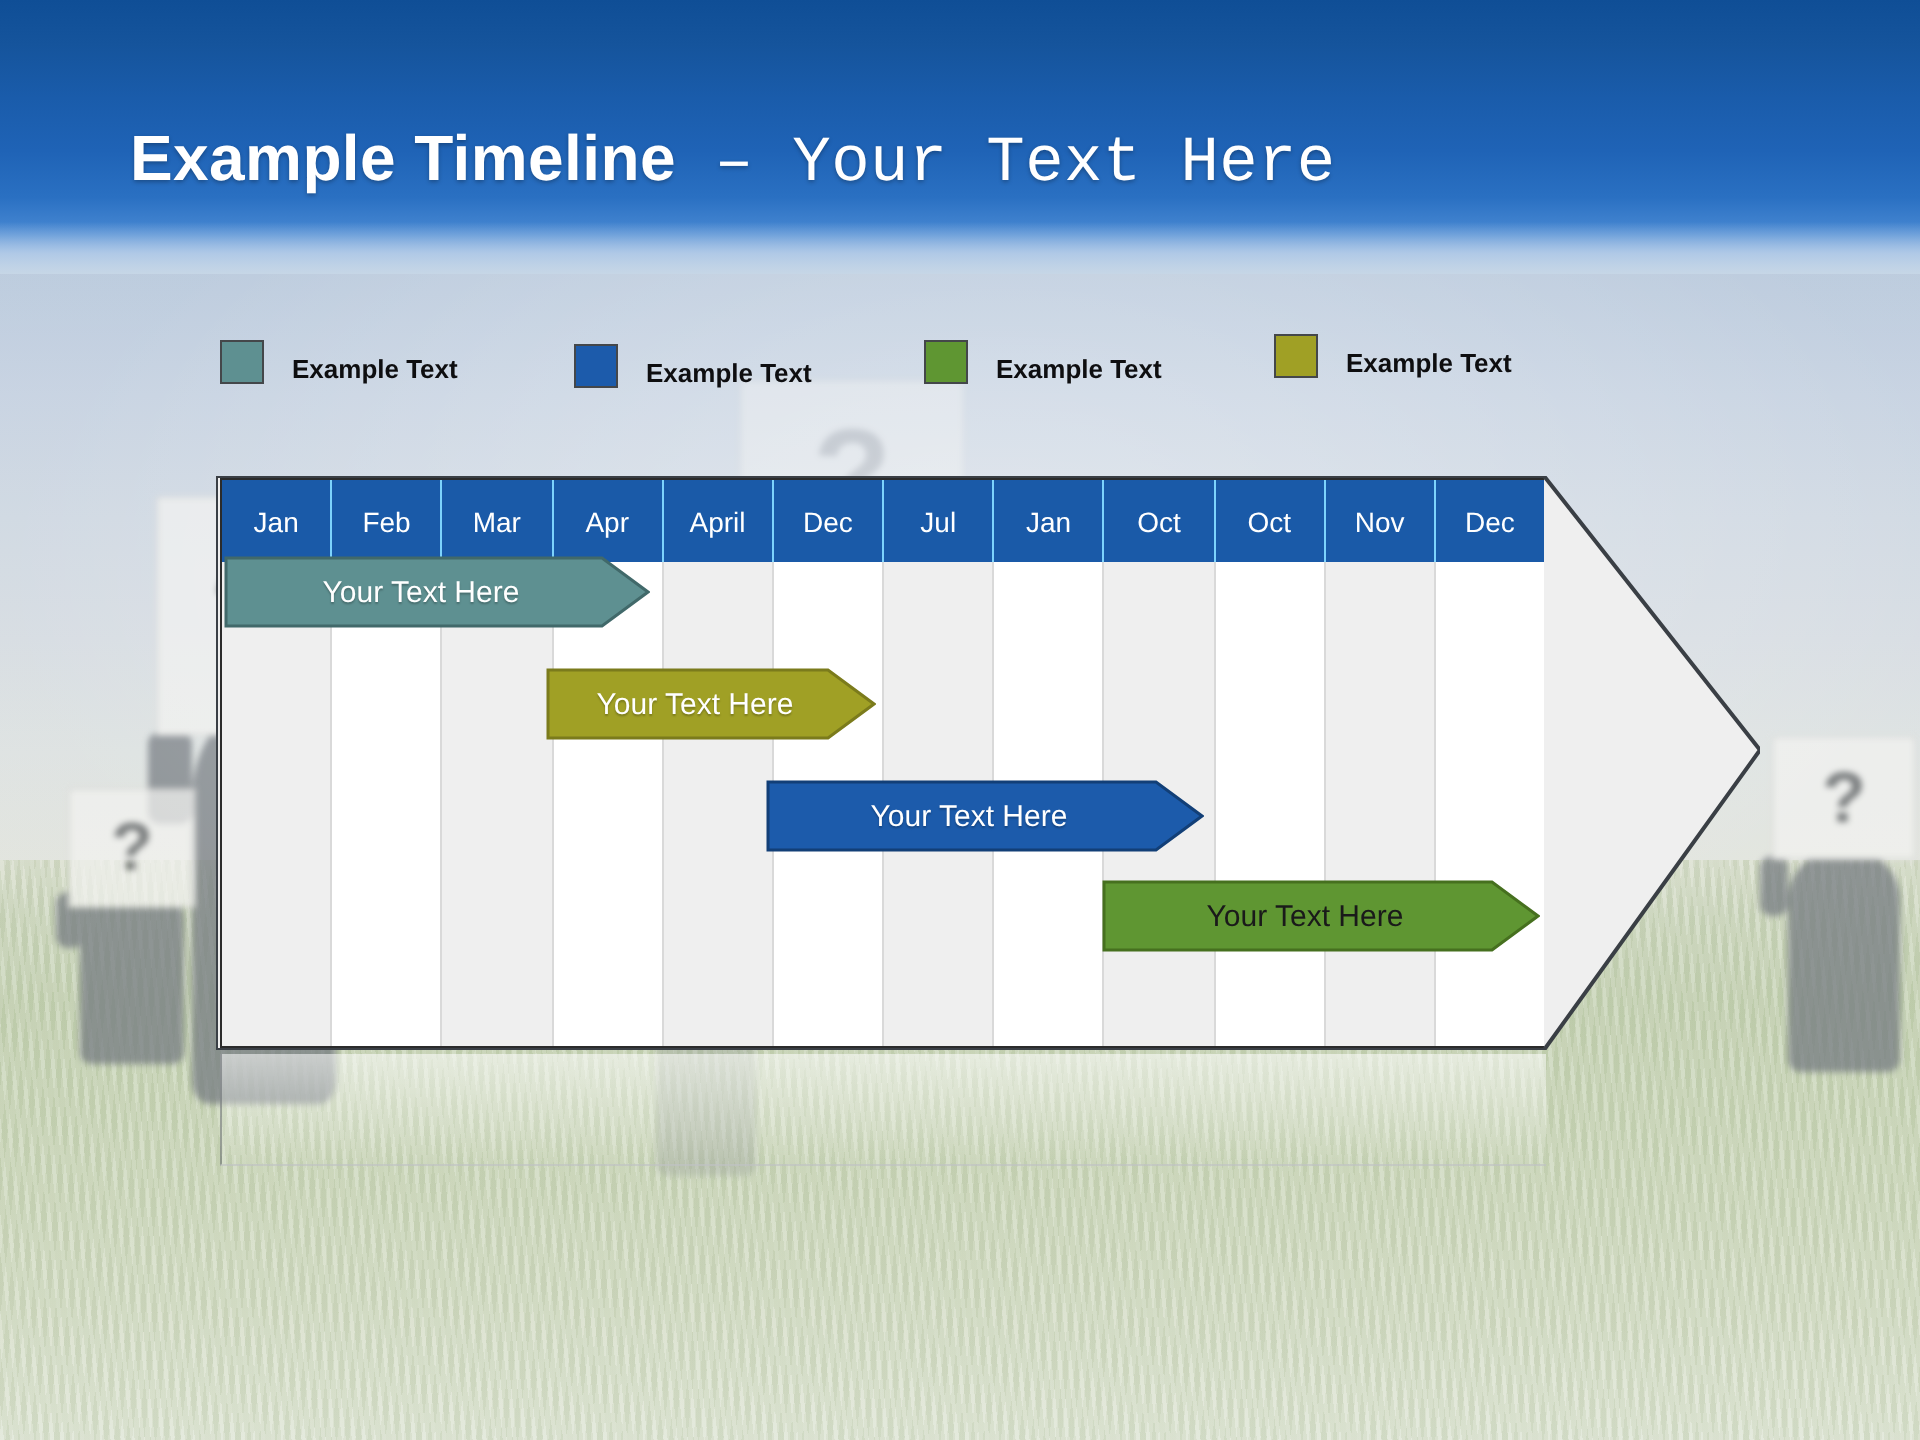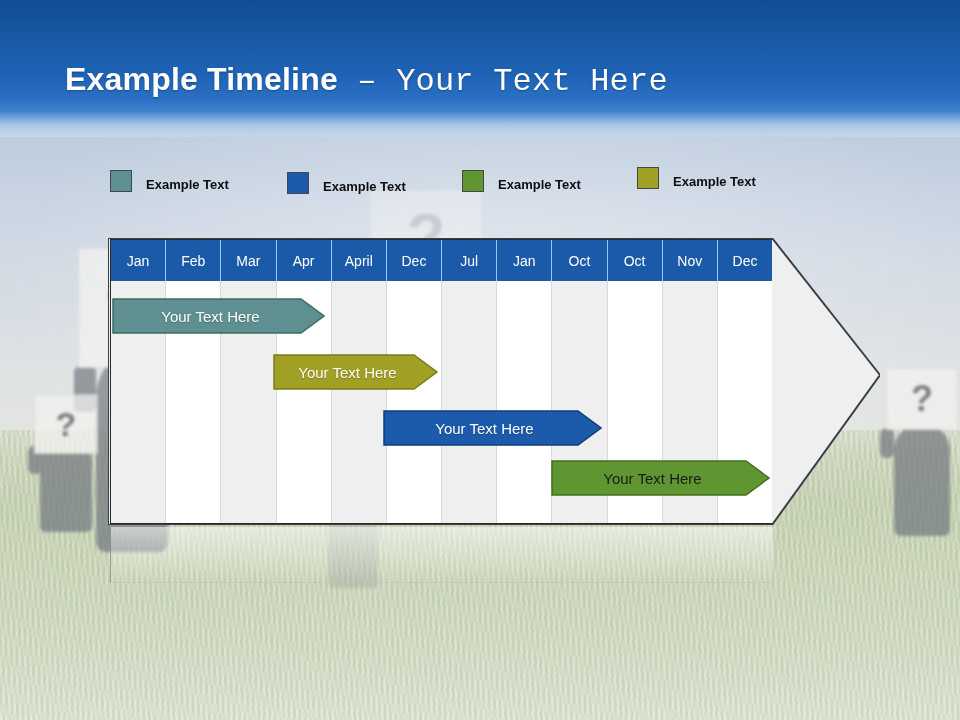--- a/index.html
+++ b/index.html
@@ -238,21 +238,21 @@
     border-right: 1px solid #d9d9d9;
     box-sizing: border-box;
     background: #ffffff;
   }
   .body-col.shaded { background: #efefef; }
   .body-col:last-child { border-right: none; }
 
   
   .bars {
     position: absolute;
-    left: 110px; top: 284px;
+    left: 110px; top: 264px;
     width: 770px; height: 244px;
     z-index: 4;
   }
   .bar {
     position: absolute;
     height: 36px;
     display: flex;
     align-items: center;
     justify-content: center;
     box-sizing: border-box;

